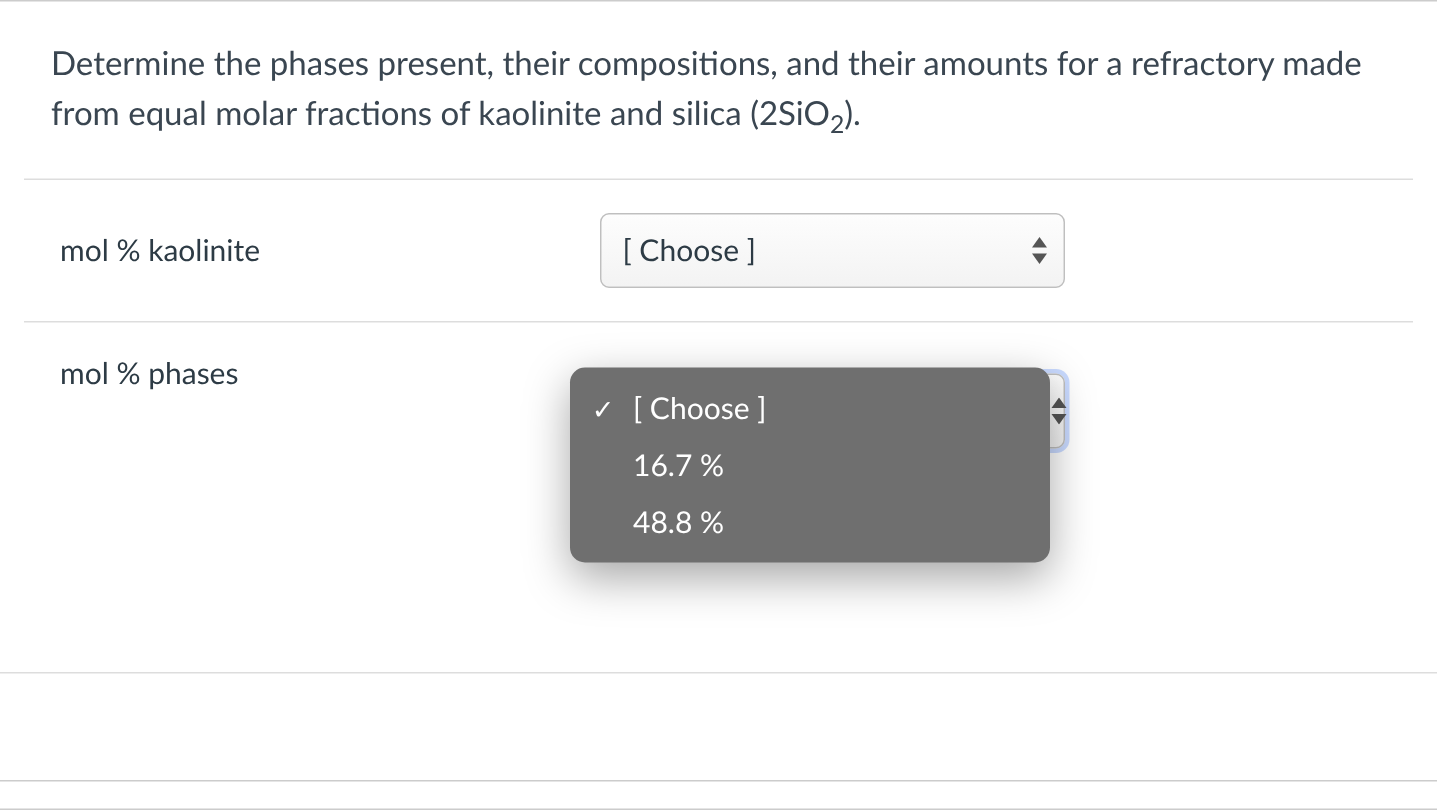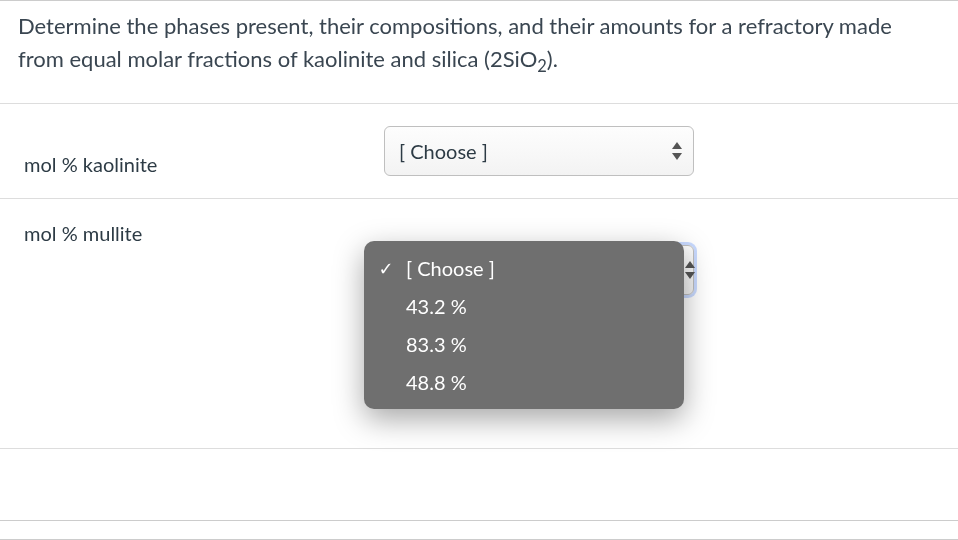--- a/index.html
+++ b/index.html
@@ -8,35 +8,35 @@
     font-size: 21px;
     color: #2d3b45;
     width: 958px;
     height: 540px;
     background: #fff;
     position: relative;
     overflow: hidden;
   }
   .question-container {
     border-top: 1px solid #ccc;
-    padding: 0;
+    padding: 16px;
   }
   .question-text {
     padding: 8px 18px 24px 18px;
     line-height: 1.5;
     font-size: 22px;
     color: #3a4651;
   }
   sub { font-size: 0.75em; vertical-align: sub; }
   .matching-area {
     border-top: 1px solid #ddd;
   }
   .match-row {
     display: flex;
-    align-items: flex-end;
+    align-items: center;
     padding: 22px 24px;
     border-bottom: 1px solid #ddd;
   }
   .match-label {
     flex: 0 0 360px;
     font-size: 20px;
     color: #2d3b45;
   }
   .select-wrap {
     position: relative;
@@ -120,21 +120,21 @@
               </svg>
             <svg width="12" height="8" viewBox="0 0 12 8">
                 <polygon points="1,1 11,1 6,8" fill="#555"></polygon>
               </svg>
           </span>
         </div>
       </div>
     </div>
 
     <div class="match-row" style="border-bottom:none;">
-      <div class="match-label">mol % mullite</div>
+      <div class="match-label">mol % phases</div>
       <div class="select-wrap" style="position:relative;">
 
         <div class="select-box focused" style="position:absolute; top:0; left:0;">
           <span>[ Choose ]</span>
           <span class="stepper">
             <svg width="12" height="8" viewBox="0 0 12 8">
                 <polygon points="6,0 11,7 1,7" fill="#555"></polygon>
               </svg>
             <svg width="12" height="8" viewBox="0 0 12 8">
                 <polygon points="1,1 11,1 6,8" fill="#555"></polygon>
@@ -142,25 +142,21 @@
           </span>
         </div>
 
         <div class="dropdown-menu">
           <div class="dropdown-item">
             <span class="check">✓</span>
             <span class="opt-label">[ Choose ]</span>
           </div>
           <div class="dropdown-item">
             <span class="check"></span>
-            <span class="opt-label">43.2 %</span>
-          </div>
-          <div class="dropdown-item">
-            <span class="check"></span>
-            <span class="opt-label">83.3 %</span>
+            <span class="opt-label">16.7 %</span>
           </div>
           <div class="dropdown-item">
             <span class="check"></span>
             <span class="opt-label">48.8 %</span>
           </div>
         </div>
 
         <span class="stepper" style="position:absolute; left:300px; top:25px; transform:translateY(-50%);">
           <svg width="12" height="8" viewBox="0 0 12 8">
               <polygon points="6,0 11,7 1,7" fill="#555"></polygon>

